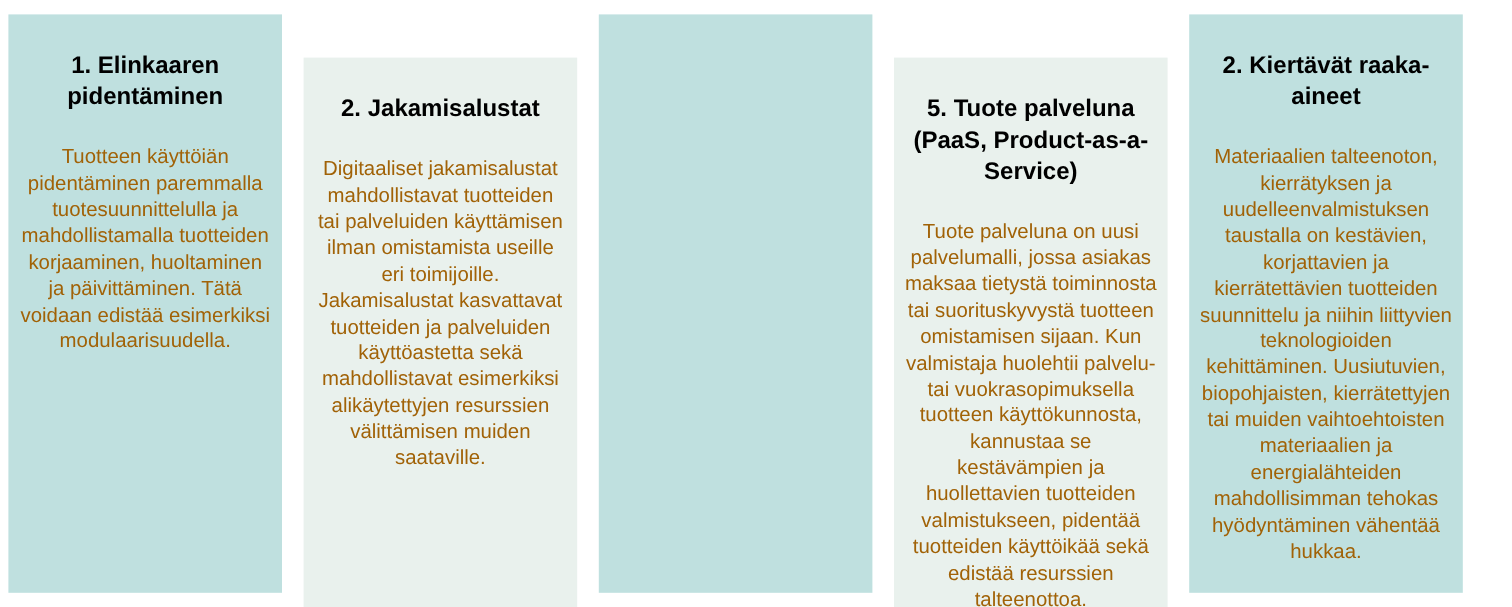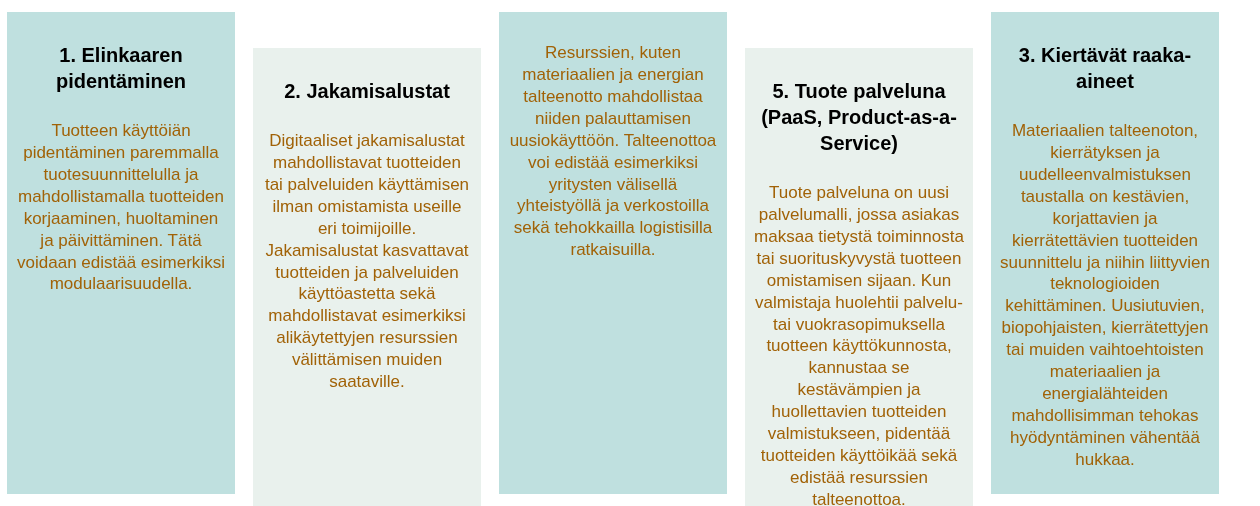--- a/index.html
+++ b/index.html
@@ -52,26 +52,25 @@
     <div class="card-title">1. Elinkaaren pidentäminen</div>
     <div class="card-body">Tuotteen käyttöiän pidentäminen paremmalla tuotesuunnittelulla ja mahdollistamalla tuotteiden korjaaminen, huoltaminen ja päivittäminen. Tätä voidaan edistää esimerkiksi modulaarisuudella.</div>
   </div>
 
   <div class="card light">
     <div class="card-title">2. Jakamisalustat</div>
     <div class="card-body">Digitaaliset jakamisalustat mahdollistavat tuotteiden tai palveluiden käyttämisen ilman omistamista useille eri toimijoille. Jakamisalustat kasvattavat tuotteiden ja palveluiden käyttöastetta sekä mahdollistavat esimerkiksi alikäytettyjen resurssien välittämisen muiden saataville.</div>
   </div>
 
   <div class="card teal">
-    <div class="card-body">Resurssien, kuten materiaalien ja energian talteenotto mahdollistaa niiden palauttamisen uusiokäyttöön. Talteenottoa voi edistää esimerkiksi yritysten välisellä yhteistyöllä ja verkostoilla sekä tehokkailla logistisilla ratkaisuilla.</div>
   </div>
 
   <div class="card light">
     <div class="card-title">5. Tuote palveluna (PaaS, Product-as-a-Service)</div>
     <div class="card-body">Tuote palveluna on uusi palvelumalli, jossa asiakas maksaa tietystä toiminnosta tai suorituskyvystä tuotteen omistamisen sijaan. Kun valmistaja huolehtii palvelu- tai vuokrasopimuksella tuotteen käyttökunnosta, kannustaa se kestävämpien ja huollettavien tuotteiden valmistukseen, pidentää tuotteiden käyttöikää sekä edistää resurssien talteenottoa.</div>
   </div>
 
   <div class="card teal">
-    <div class="card-title">3. Kiertävät raaka-aineet</div>
+    <div class="card-title">2. Kiertävät raaka-aineet</div>
     <div class="card-body">Materiaalien talteenoton, kierrätyksen ja uudelleenvalmistuksen taustalla on kestävien, korjattavien ja kierrätettävien tuotteiden suunnittelu ja niihin liittyvien teknologioiden kehittäminen. Uusiutuvien, biopohjaisten, kierrätettyjen tai muiden vaihtoehtoisten materiaalien ja energialähteiden mahdollisimman tehokas hyödyntäminen vähentää hukkaa.</div>
   </div>
 
 </div>
 
 </body></html>

